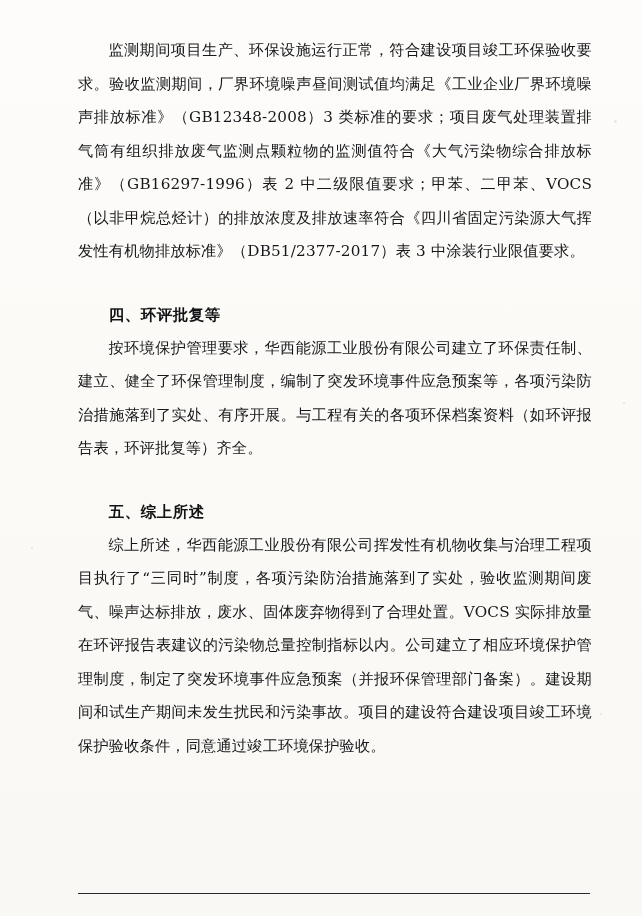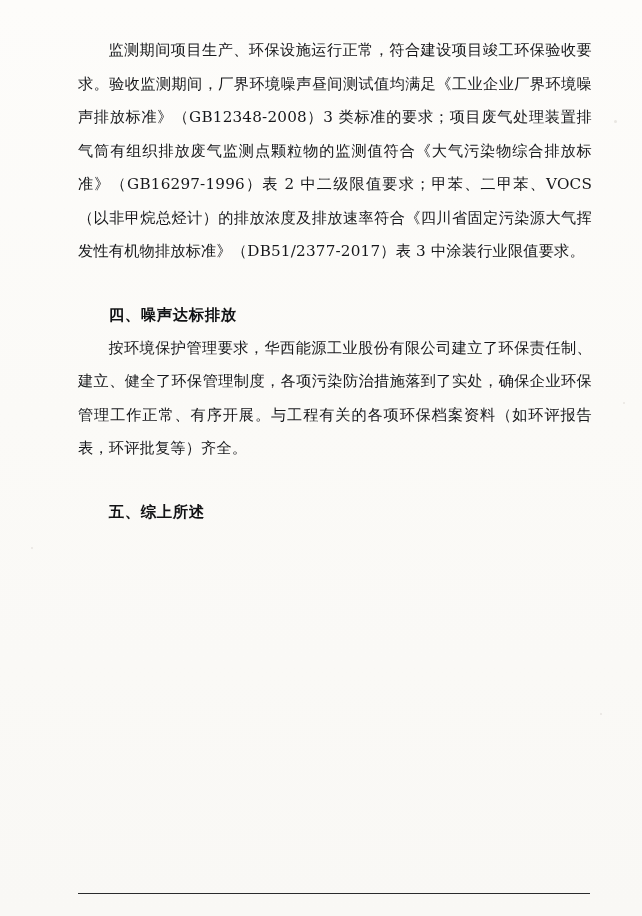--- a/index.html
+++ b/index.html
@@ -72,28 +72,29 @@
 <body>
 
 <div class="page">
 
   <div class="content">
 
     <p class="para">监测期间项目生产、环保设施运行正常，符合建设项目竣工环保验收要求。验收监测期间，厂界环境噪声昼间测试值均满足《工业企业厂界环境噪声排放标准》（GB12348-2008）3 类标准的要求；项目废气处理装置排气筒有组织排放废气监测点颗粒物的监测值符合《大气污染物综合排放标准》（GB16297-1996）表 2 中二级限值要求；甲苯、二甲苯、VOCS（以非甲烷总烃计）的排放浓度及排放速率符合《四川省固定污染源大气挥发性有机物排放标准》（DB51/2377-2017）表 3 中涂装行业限值要求。</p>
 
     <div class="gap-sec"></div>
 
-    <h2 class="heading">四、噪声达标排放</h2>
+    <h2 class="heading">四、环评批复等</h2>
 
-    <p class="para">按环境保护管理要求，华西能源工业股份有限公司建立了环保责任制、建立、健全了环保管理制度，各项污染防治措施落到了实处，确保企业环保管理工作正常、有序开展。与工程有关的各项环保档案资料（如环评报告表，环评批复等）齐全。</p>
+    <p class="para">按环境保护管理要求，华西能源工业股份有限公司建立了环保责任制、建立、健全了环保管理制度，编制了突发环境事件应急预案等，各项污染防治措施落到了实处、有序开展。与工程有关的各项环保档案资料（如环评报告表，环评批复等）齐全。</p>
 
     <div class="gap-sec"></div>
 
     <h2 class="heading">五、综上所述</h2>
 
+    <p class="para">综上所述，华西能源工业股份有限公司挥发性有机物收集与治理工程项目执行了“三同时”制度，各项污染防治措施落到了实处，验收监测期间废气、噪声达标排放，废水、固体废弃物得到了合理处置。VOCS 实际排放量在环评报告表建议的污染物总量控制指标以内。公司建立了相应环境保护管理制度，制定了突发环境事件应急预案（并报环保管理部门备案）。建设期间和试生产期间未发生扰民和污染事故。项目的建设符合建设项目竣工环境保护验收条件，同意通过竣工环境保护验收。</p>
 
     <div class="gap-sec"></div>
 
 
   </div>
 
   <div class="footer-rule"></div>
 
   <div class="speck" style="left:614px; top:120px; width:3px; height:3px;"></div>
   <div class="speck" style="left:623px; top:402px; width:2px; height:2px;"></div>

